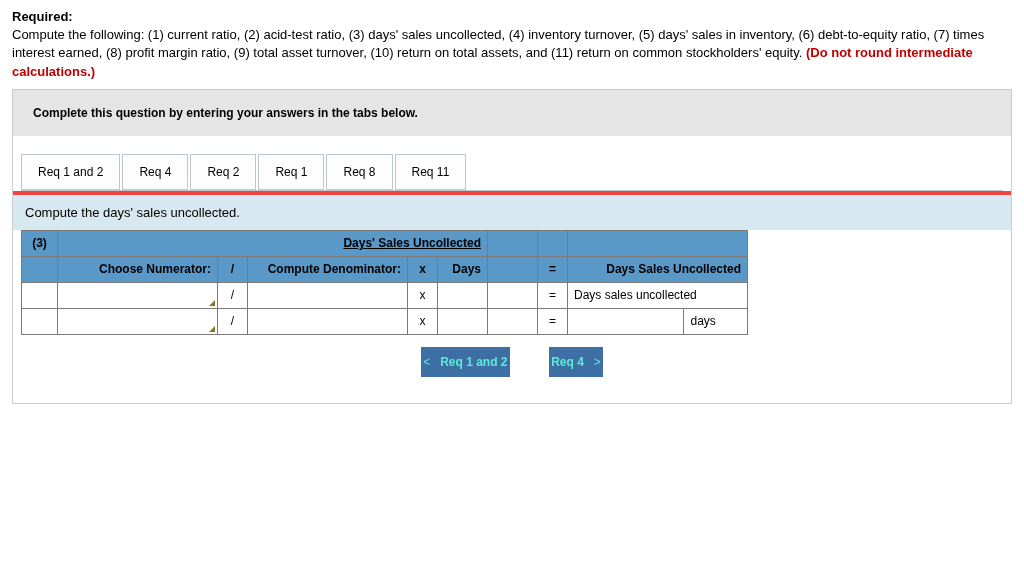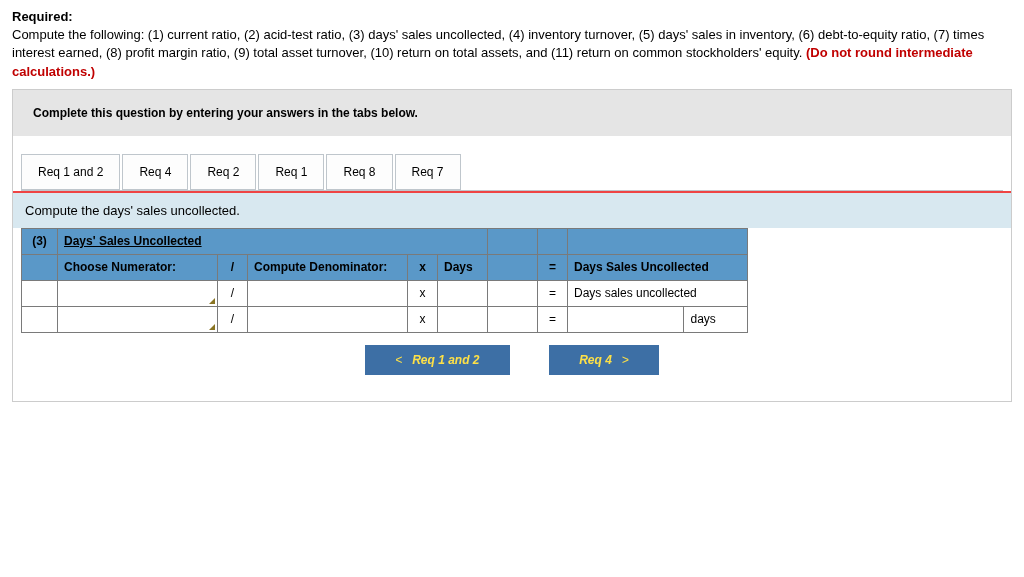--- a/index.html
+++ b/index.html
@@ -47,45 +47,45 @@
       position: relative;
     }
     .tab-gap-line {
       border-top: 1px solid #bfc6cc;
       margin: 0 8px;
     }
     .sub-banner {
       background: #d8e8f0;
       padding: 10px 12px;
       font-size: 13px;
-      border-top: 2px solid #ef4444;
+      border-top: 4px solid #ef4444;
     }
     .table-wrap {
       padding: 0 8px 8px 8px;
     }
     table.comp {
       border-collapse: collapse;
       margin-top: 0;
     }
     table.comp td, table.comp th {
       border: 1px solid #7a7a7a;
       padding: 4px 6px;
       font-size: 12px;
       height: 26px;
       vertical-align: middle;
     }
     .hdr-blue {
       background: #5a98c8;
       font-weight: bold;
-      text-align: left;
+      text-align: right;
     }
     .hdr-blue-left {
       background: #5a98c8;
       font-weight: bold;
-      text-align: left;
+      text-align: right;
     }
     .underline { text-decoration: underline; }
     .cell-narrow { width: 24px; text-align: center; background:#fff; }
     .cell-input { background: #fff; }
     .cell-small { width: 30px; text-align: center; font-weight:bold; }
     .col-num { width: 36px; text-align:center; font-weight:bold; }
     .col-wide { width: 160px; }
     .dropdown-tri {
       position: relative;
     }
@@ -98,27 +98,26 @@
       border-left: 6px solid transparent;
       border-bottom: 6px solid #8a7523;
     }
     .nav-buttons {
       padding: 12px 0 18px 0;
       text-align: center;
     }
     .nav-btn {
       display: inline-block;
       background: #3d6fa5;
-      color: #fde047;
-      font-size: 12px;
-      font-weight: bold;
-      padding: 8px 30px;
+      color: #5eead4;
+      font-size: 12px;
+      font-weight: bold;
+      padding: 8px 2px;
       cursor: pointer;
       margin: 0 18px;
-      font-style: italic;
     }
     .nav-btn .chev { font-weight: normal; }
   </style>
 </head>
 <body>
 
 <div class="instructions">
   <span class="bold">Required:</span><br>
   <span>Compute the following: (1) current ratio, (2) acid-test ratio, (3) days' sales uncollected, (4) inventory turnover, (5) days' sales in inventory, (6) debt-to-equity ratio, (7) times interest earned, (8) profit margin ratio, (9) total asset turnover, (10) return on total assets, and (11) return on common stockholders' equity. </span>
   <span class="red-bold">(Do not round intermediate calculations.)</span>
@@ -126,21 +125,21 @@
 
 <div class="question-panel">
   <div class="complete-banner">Complete this question by entering your answers in the tabs below.</div>
 
   <div class="tabs-row">
     <div class="tab">Req 1 and 2</div>
     <div class="tab">Req 4</div>
     <div class="tab">Req 2</div>
     <div class="tab">Req 1</div>
     <div class="tab">Req 8</div>
-    <div class="tab">Req 7</div>
+    <div class="tab">Req 11</div>
   </div>
   <div class="tab-gap-line"></div>
 
   <div class="sub-banner">Compute the days' sales uncollected.</div>
 
   <div class="table-wrap">
     <table class="comp">
       <tbody>
           <tr>
         <td class="col-num hdr-blue-left">(3)</td>

